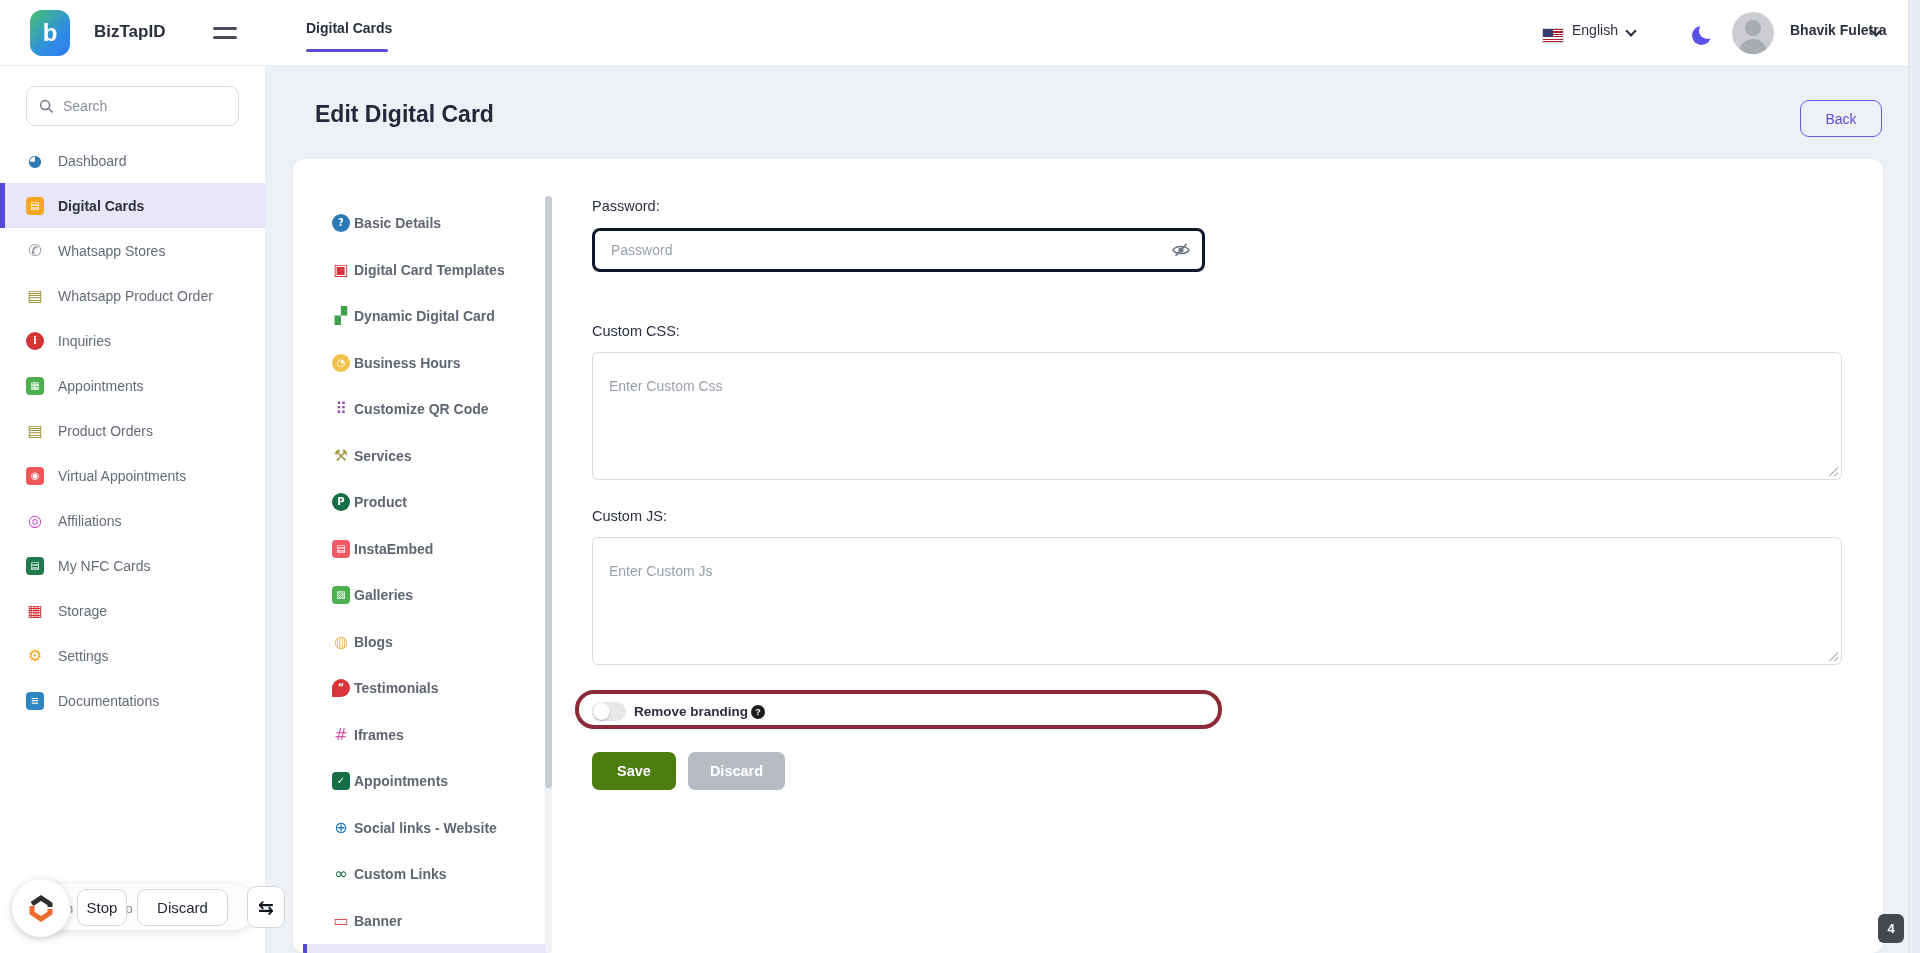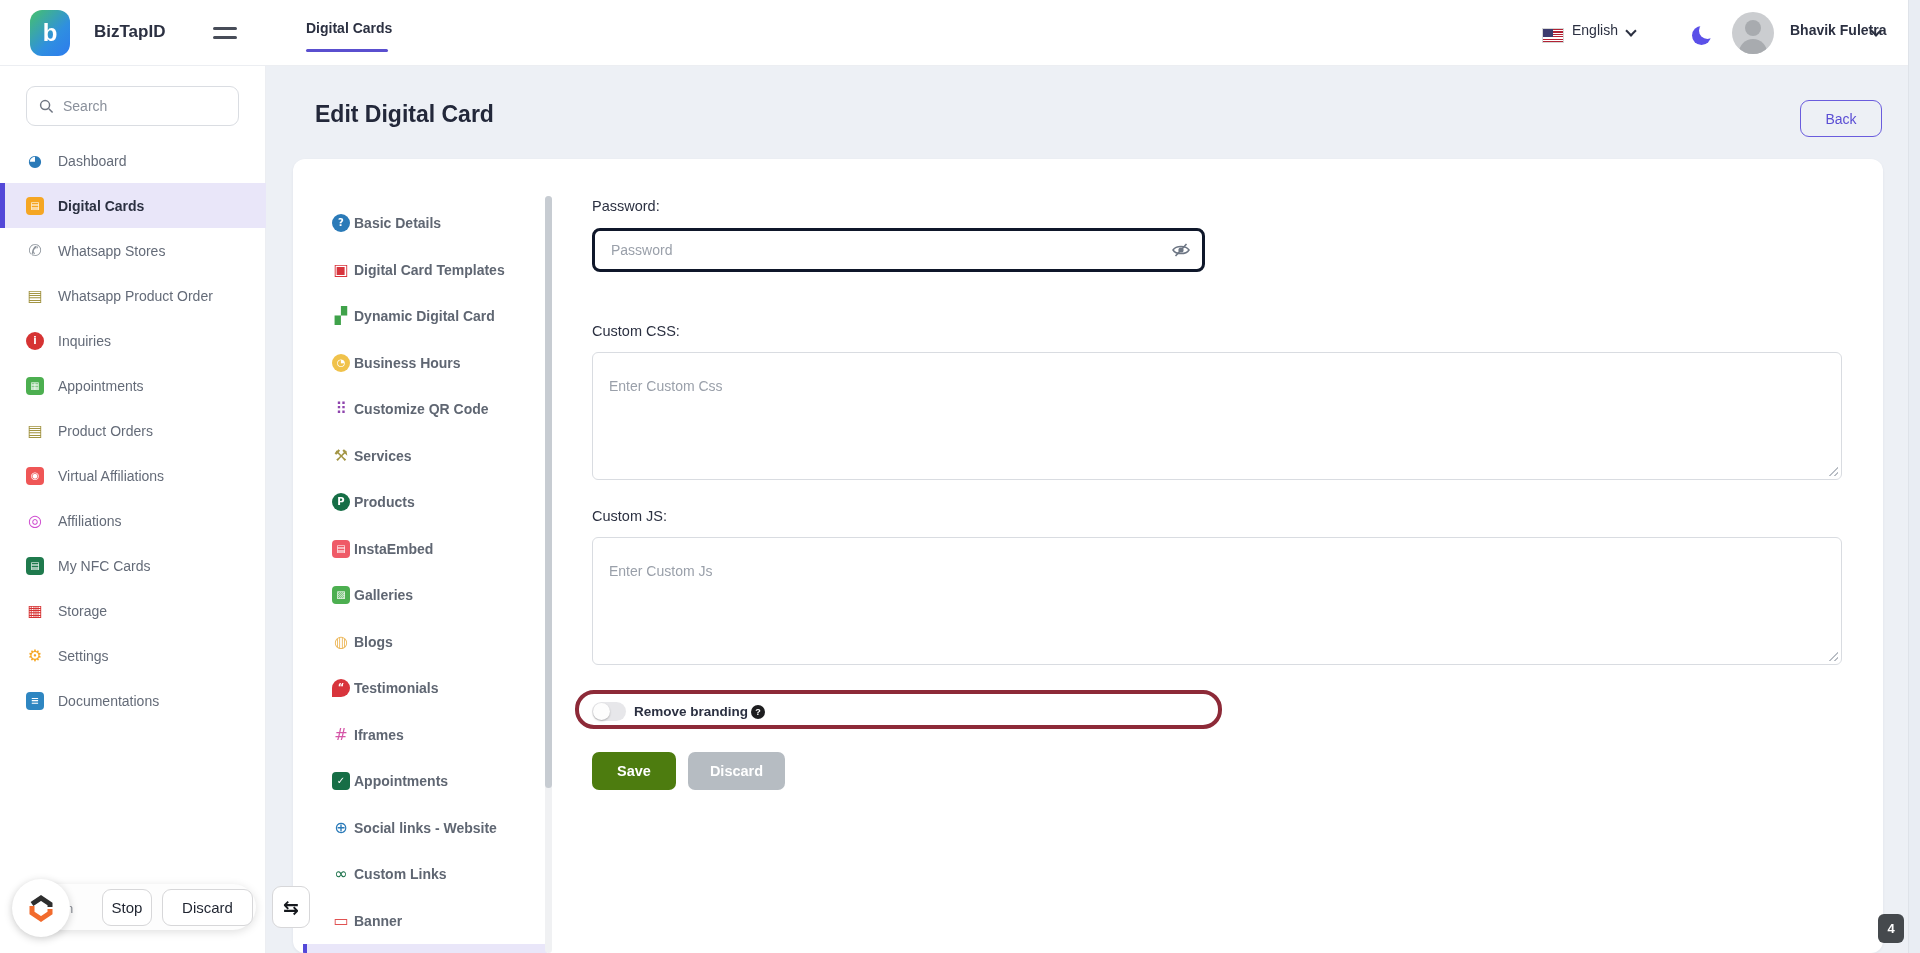--- a/index.html
+++ b/index.html
@@ -83,21 +83,21 @@
   .help-ic { position:absolute; left:458px; top:546px; width:14px; height:14px; border-radius:50%; background:#1d1d1f; color:#fff;
              font-size:9px; font-weight:bold; display:flex; align-items:center; justify-content:center; cursor:pointer; }
   .btn { position:absolute; top:593px; height:38px; border:0; border-radius:7px; color:#fff; font-size:14.5px; font-weight:600; font-family:inherit; cursor:pointer; }
   .btn.save { left:299px; width:84px; background:#4d7c0f; }
   .btn.discard { left:395px; width:97px; background:#b6bcc2; }
 
   
   .rec-pill { position:absolute; left:16px; top:884px; width:240px; height:46px; border-radius:23px; background:#fdfdfd; box-shadow:0 2px 10px rgba(0,0,0,.13); z-index:8; }
   .rec-frag { position:absolute; top:901px; font-size:13px; color:#8b8f98; z-index:9; }
   .rec-circle { position:absolute; left:12px; top:879px; width:58px; height:58px; border-radius:50%; background:#fff; box-shadow:0 2px 8px rgba(0,0,0,.18); display:flex; align-items:center; justify-content:center; z-index:10; cursor:pointer; }
-  .rec-btn { position:absolute; top:889px; height:37px; border:1px solid #d7d7d9; border-radius:9px; background:#fff; color:#1f2430; font-size:15px; font-family:inherit; z-index:10; cursor:pointer;margin-left:25px; }
+  .rec-btn { position:absolute; top:889px; height:37px; border:1px solid #d7d7d9; border-radius:9px; background:#fff; color:#1f2430; font-size:15px; font-family:inherit; z-index:10; cursor:pointer; }
   .rec-btn.stop { left:77px; width:50px; }
   .rec-btn.discard { left:137px; width:91px; }
   .rec-btn.swap { left:247px; top:886px; width:38px; height:42px; font-size:19px; font-weight:bold; font-family:"DejaVu Sans",sans-serif; color:#15181d; }
 
   .count-badge { position:absolute; left:1878px; top:914px; width:26px; height:29px; border-radius:6px; background:#45494d; color:#fff;
                  font-size:13px; font-weight:bold; display:flex; align-items:center; justify-content:center; z-index:9; }
 </style>
 </head>
 <body>
 
@@ -157,21 +157,21 @@
         <div class="snav-row">
           <span class="nav-ic badge" style="background: rgb(76, 175, 80);">▦</span>
           <span class="nav-lb">Appointments</span>
         </div>
         <div class="snav-row">
           <span class="nav-ic" style="color: rgb(163, 149, 68);">▤</span>
           <span class="nav-lb">Product Orders</span>
         </div>
         <div class="snav-row">
           <span class="nav-ic badge" style="background: rgb(239, 86, 86);">◉</span>
-          <span class="nav-lb">Virtual Affiliations</span>
+          <span class="nav-lb">Virtual Appointments</span>
         </div>
         <div class="snav-row">
           <span class="nav-ic" style="color: rgb(207, 79, 208);">◎</span>
           <span class="nav-lb">Affiliations</span>
         </div>
         <div class="snav-row">
           <span class="nav-ic badge" style="background: rgb(31, 122, 77);">▤</span>
           <span class="nav-lb">My NFC Cards</span>
         </div>
         <div class="snav-row">
@@ -215,21 +215,21 @@
         <div class="snav-row">
           <span class="nav-ic" style="color: rgb(142, 68, 173);">⠿</span>
           <span class="nav-lb">Customize QR Code</span>
         </div>
         <div class="snav-row">
           <span class="nav-ic" style="color: rgb(163, 149, 68);">⚒</span>
           <span class="nav-lb">Services</span>
         </div>
         <div class="snav-row">
           <span class="nav-ic badge" style="background: rgb(22, 110, 70); border-radius: 50%;">P</span>
-          <span class="nav-lb">Products</span>
+          <span class="nav-lb">Product</span>
         </div>
         <div class="snav-row">
           <span class="nav-ic badge" style="background: rgb(239, 90, 103);">▤</span>
           <span class="nav-lb">InstaEmbed</span>
         </div>
         <div class="snav-row">
           <span class="nav-ic badge" style="background: rgb(76, 175, 80);">▨</span>
           <span class="nav-lb">Galleries</span>
         </div>
         <div class="snav-row">

